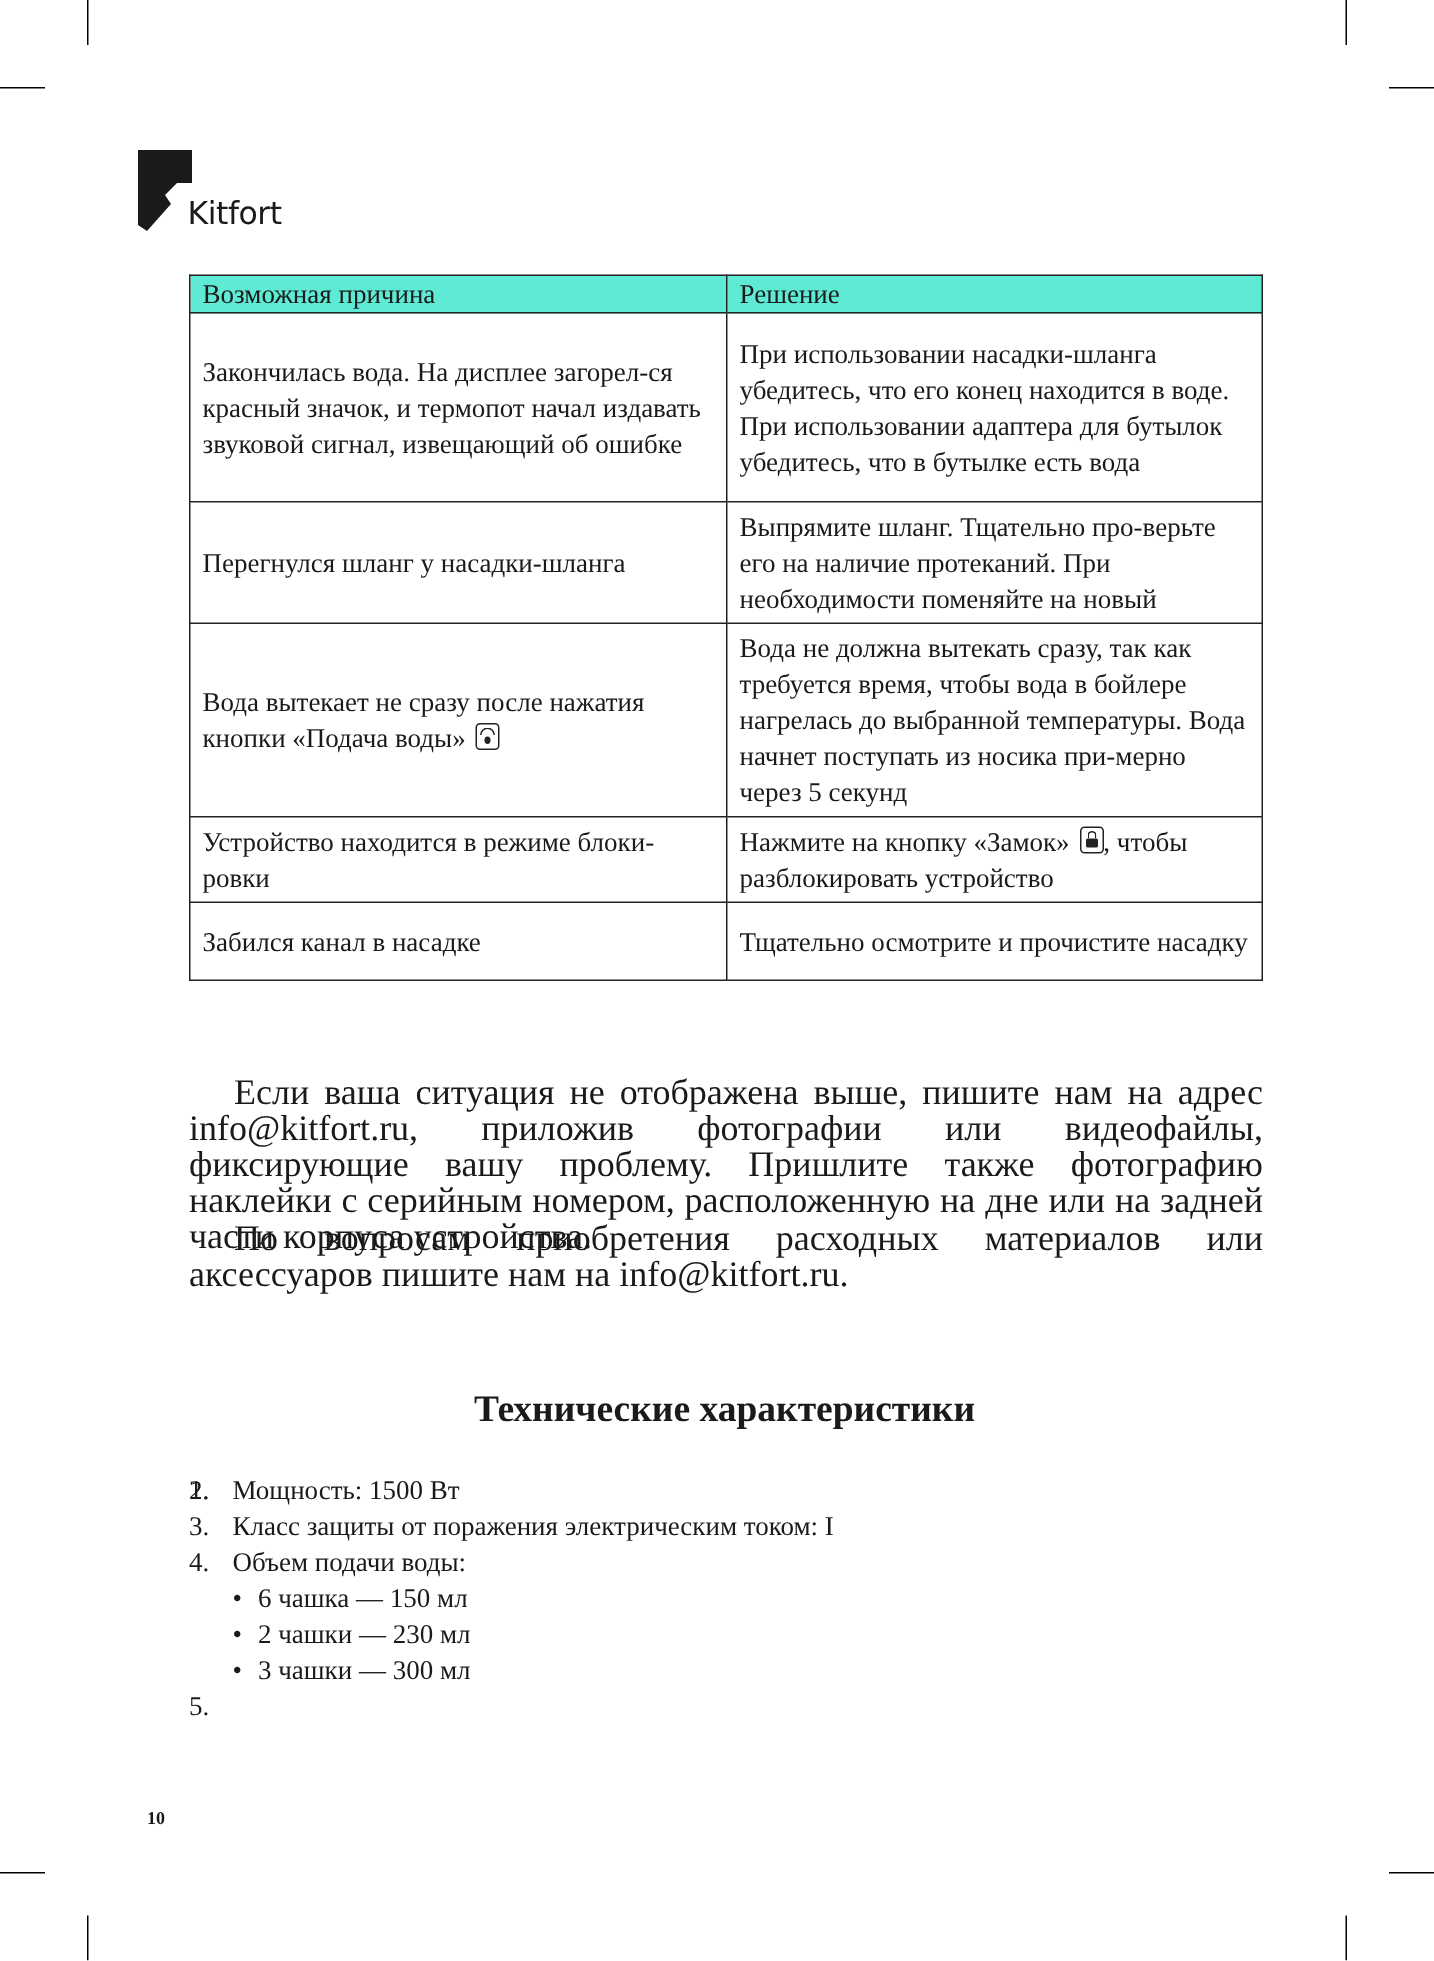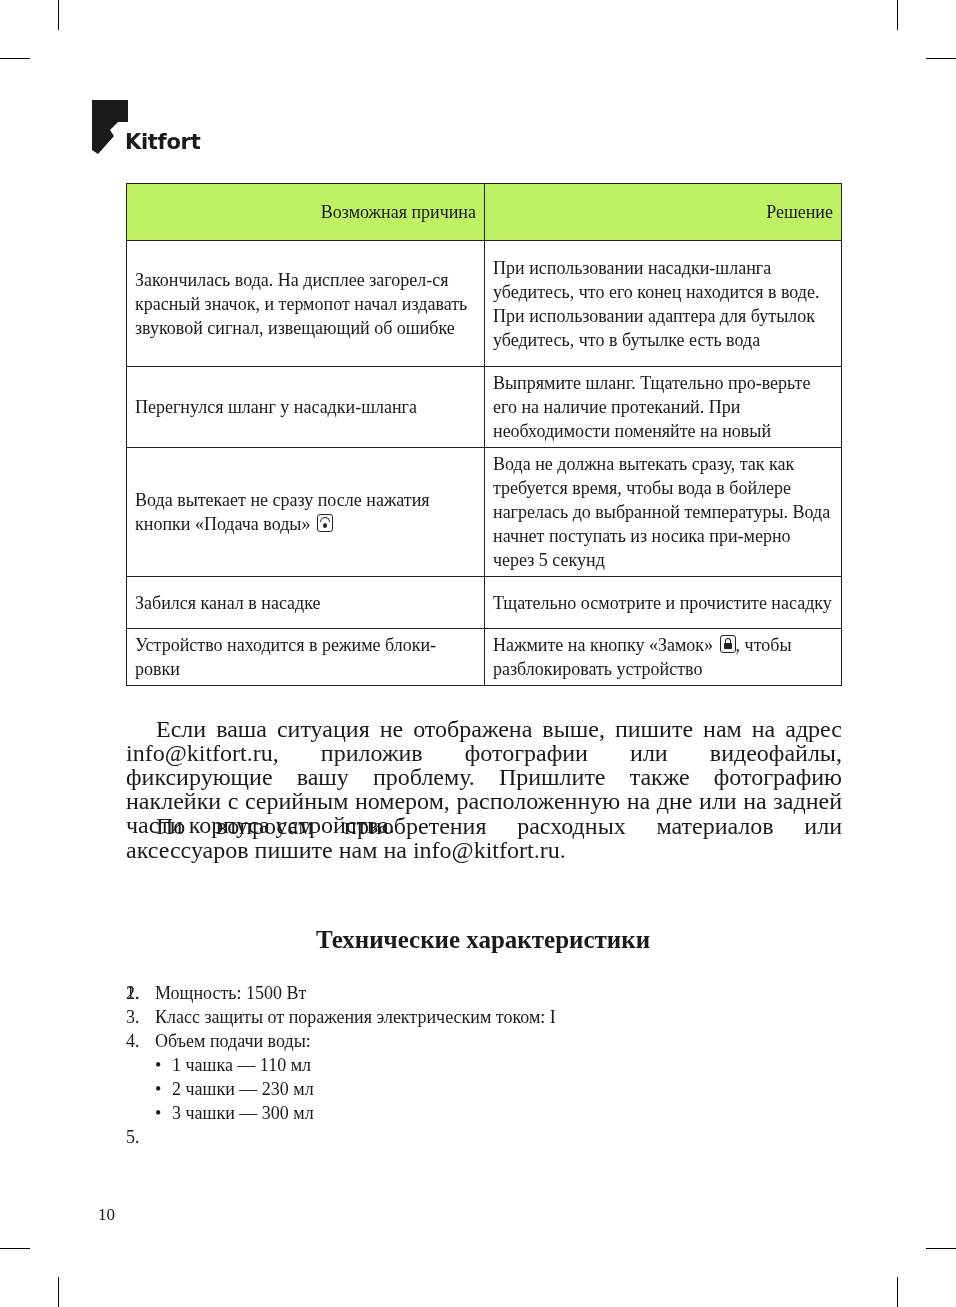--- a/index.html
+++ b/index.html
@@ -1,27 +1,27 @@
 <!DOCTYPE html>
 <html><head>
 <meta charset="utf-8">
 <style>
   html, body { margin: 0; padding: 0; background: #ffffff; }
   body { width: 956px; height: 1307px; position: relative; overflow: hidden;
          font-family: "Liberation Serif", "DejaVu Serif", serif; color: #1a1a1a; }
   .crop { position: absolute; background: #000; }
   .logo { position: absolute; left: 92px; top: 100px; width: 110px; height: 60px; }
   .logo-text { position: absolute; left: 33px; top: 30px; font-family: "DejaVu Sans", sans-serif;
-               font-weight: bold; font-size: 21px; letter-spacing: -0.3px; color: #1a1a1a; }
+               font-weight: normal; font-size: 21px; letter-spacing: -0.3px; color: #1a1a1a; }
   table.trouble { position: absolute; left: 126px; top: 183px; width: 716px;
                   border-collapse: collapse; font-size: 18px; line-height: 24px; }
   table.trouble th, table.trouble td { border: 1px solid #222; padding: 4px 8px 4px 8px;
                   vertical-align: middle; text-align: left; }
-  table.trouble th { background: #bef264; font-weight: normal; text-align: right;
-                     padding: 16px 8px; }
+  table.trouble th { background: #5eead4; font-weight: normal; text-align: left;
+                     padding: 0 8px; }
   table.trouble td:first-child, table.trouble th:first-child { width: 341px; }
   .ico { display: inline-block; width: 14px; height: 16px; border: 1.3px solid #222;
          border-radius: 3px; vertical-align: -2px; position: relative; margin-left: 2px; }
   .ico-water::before { content: ""; position: absolute; left: 2px; right: 2px; top: 2px; height: 4px;
          border: 1px solid #222; border-bottom: none; border-radius: 5px 5px 0 0; }
   .ico-water::after { content: ""; position: absolute; left: 5px; top: 8px; width: 4px; height: 5px;
          background: #222; border-radius: 50% 50% 50% 50%; }
   .ico-lock::before { content: ""; position: absolute; left: 4px; top: 2px; width: 4px; height: 4px;
          border: 1.3px solid #222; border-bottom: none; border-radius: 3px 3px 0 0; }
   .ico-lock::after { content: ""; position: absolute; left: 3px; top: 7px; width: 8px; height: 6px;
@@ -30,21 +30,21 @@
           text-align: justify; margin: 0; text-indent: 30px; }
   h2.section { position: absolute; left: 0; width: 966px; top: 926px; margin: 0; text-align: center;
           font-size: 25px; font-weight: bold; }
   ol.specs { position: absolute; left: 126px; top: 981px; margin: 0; padding: 0; list-style: none;
           font-size: 18px; line-height: 24px; }
   ol.specs li { position: relative; padding-left: 29px; }
   ol.specs .num { position: absolute; left: 0; }
   ul.sub { margin: 0; padding: 0; list-style: none; }
   ul.sub li { padding-left: 17px; position: relative; }
   ul.sub li .bullet { position: absolute; left: 0; }
-  .page-num { position: absolute; left: 98px; top: 1205px; font-size: 17px; }
+  .page-num { position: absolute; left: 98px; top: 1205px; font-size: 12px; font-weight: bold; }
 </style>
 </head>
 <body>
 
 <div class="crop" style="left:58px;top:0;width:1px;height:30px"></div>
 <div class="crop" style="left:0;top:58px;width:30px;height:1px"></div>
 <div class="crop" style="left:897px;top:0;width:1px;height:30px"></div>
 <div class="crop" style="left:926px;top:58px;width:30px;height:1px"></div>
 <div class="crop" style="left:58px;top:1277px;width:1px;height:30px"></div>
 <div class="crop" style="left:0;top:1248px;width:30px;height:1px"></div>
@@ -74,42 +74,42 @@
       <td>Перегнулся шланг у насадки-шланга</td>
       <td>Выпрямите шланг. Тщательно про-верьте его на наличие протеканий. При необходимости поменяйте на новый</td>
     </tr>
     <tr style="height:126px">
       <td>
         <span>Вода вытекает не сразу после нажатия кнопки «Подача воды»</span>
         <span class="ico ico-water"></span>
       </td>
       <td>Вода не должна вытекать сразу, так как требуется время, чтобы вода в бойлере нагрелась до выбранной температуры. Вода начнет поступать из носика при-мерно через 5 секунд</td>
     </tr>
+    <tr style="height:56px">
+      <td>Устройство находится в режиме блоки-ровки</td>
+      <td><span>Нажмите на кнопку «Замок»</span> <span class="ico ico-lock"></span><span>, чтобы разблокировать устройство</span></td>
+    </tr>
     <tr style="height:52px">
       <td>Забился канал в насадке</td>
       <td>Тщательно осмотрите и прочистите насадку</td>
-    </tr>
-    <tr style="height:56px">
-      <td>Устройство находится в режиме блоки-ровки</td>
-      <td><span>Нажмите на кнопку «Замок»</span> <span class="ico ico-lock"></span><span>, чтобы разблокировать устройство</span></td>
     </tr>
   </tbody>
 </table>
 
 <p class="para" style="top:717px">Если ваша ситуация не отображена выше, пишите нам на адрес info@kitfort.ru, приложив фотографии или видеофайлы, фиксирующие вашу проблему. Пришлите также фотографию наклейки с серийным номером, расположенную на дне или на задней части корпуса устройства.</p>
 <p class="para" style="top:814px">По вопросам приобретения расходных материалов или аксессуаров пишите нам на info@kitfort.ru.</p>
 
 <h2 class="section">Технические характеристики</h2>
 <ol class="specs">
   <li><span class="num">1.</span></li>
   <li><span class="num">2.</span><span>Мощность: 1500 Вт</span></li>
   <li><span class="num">3.</span><span>Класс защиты от поражения электрическим током: I</span></li>
   <li><span class="num">4.</span><span>Объем подачи воды:</span>
     <ul class="sub">
-      <li><span class="bullet">•</span><span>1 чашка — 110 мл</span></li>
+      <li><span class="bullet">•</span><span>6 чашка — 150 мл</span></li>
       <li><span class="bullet">•</span><span>2 чашки — 230 мл</span></li>
       <li><span class="bullet">•</span><span>3 чашки — 300 мл</span></li>
     </ul>
   </li>
   <li><span class="num">5.</span></li>
 </ol>
 
 <div class="page-num">10</div>
 
 </body></html>

